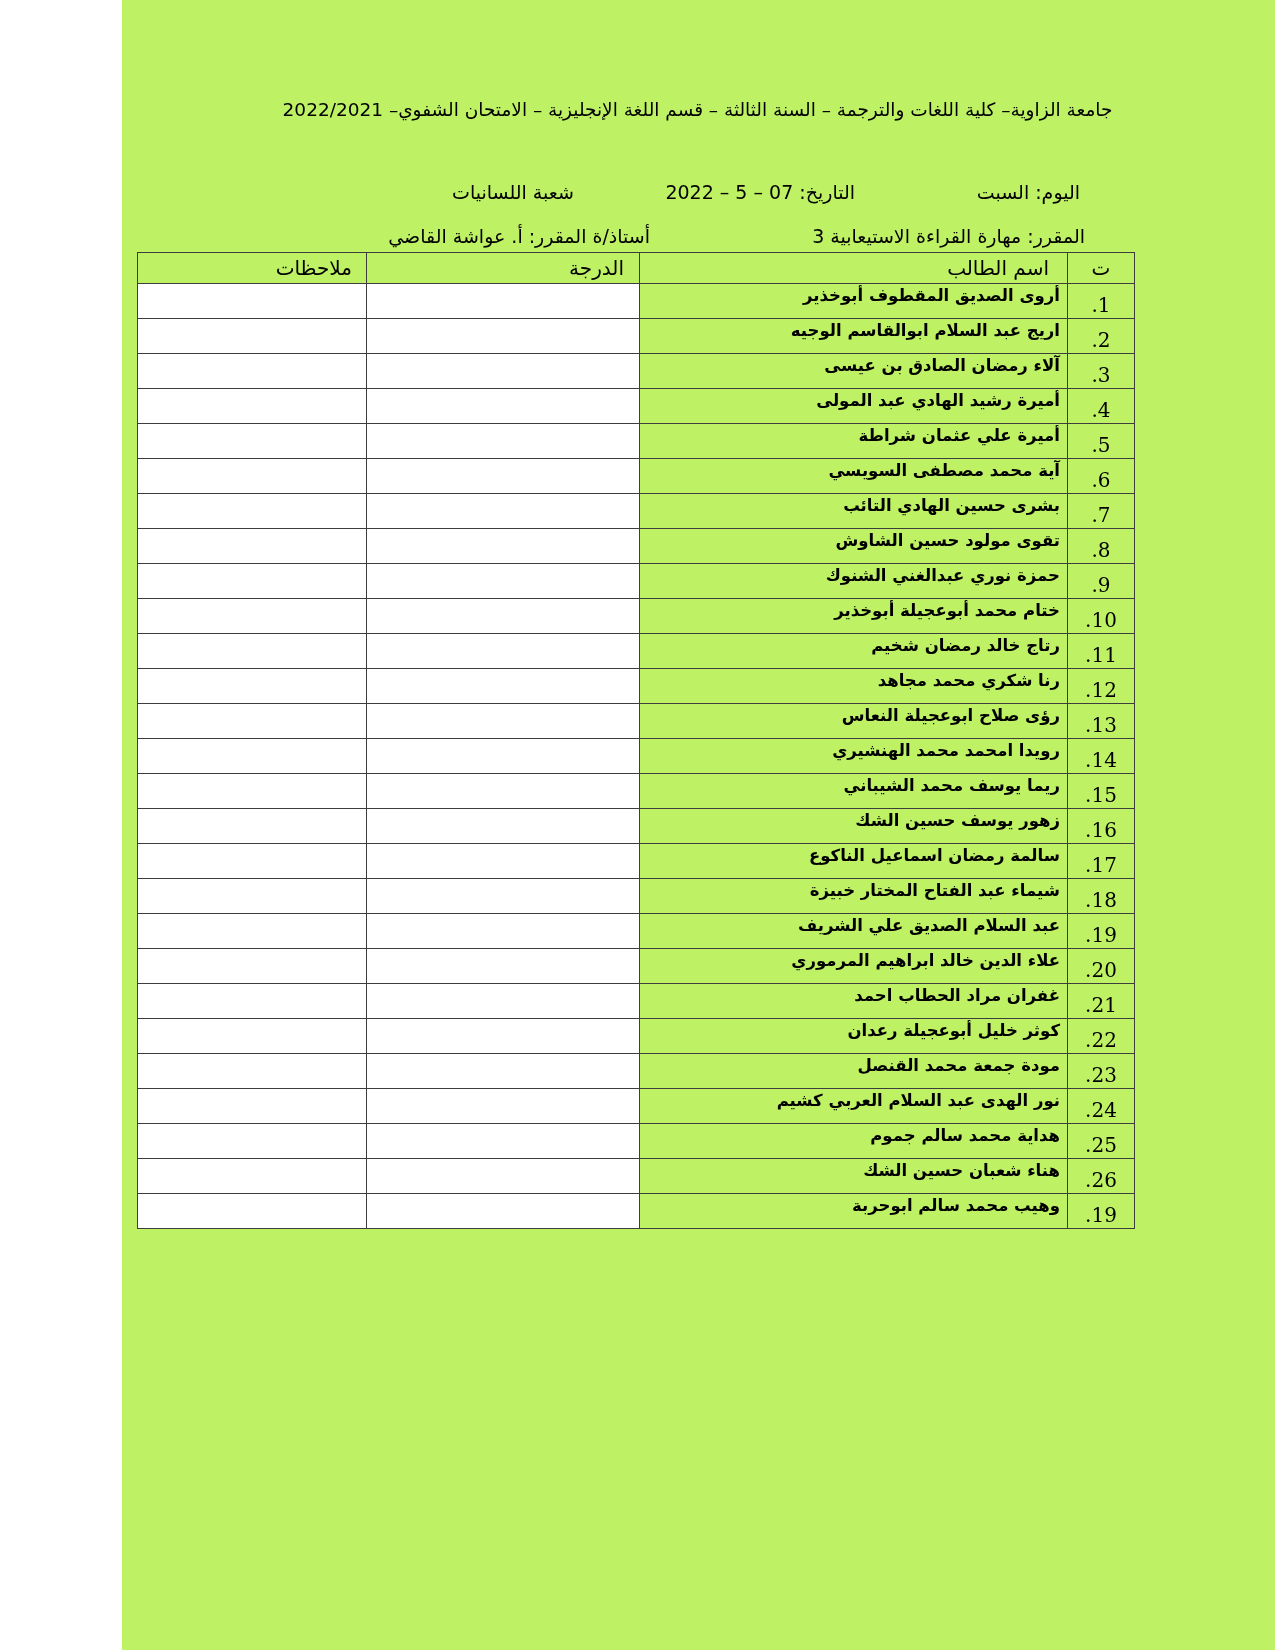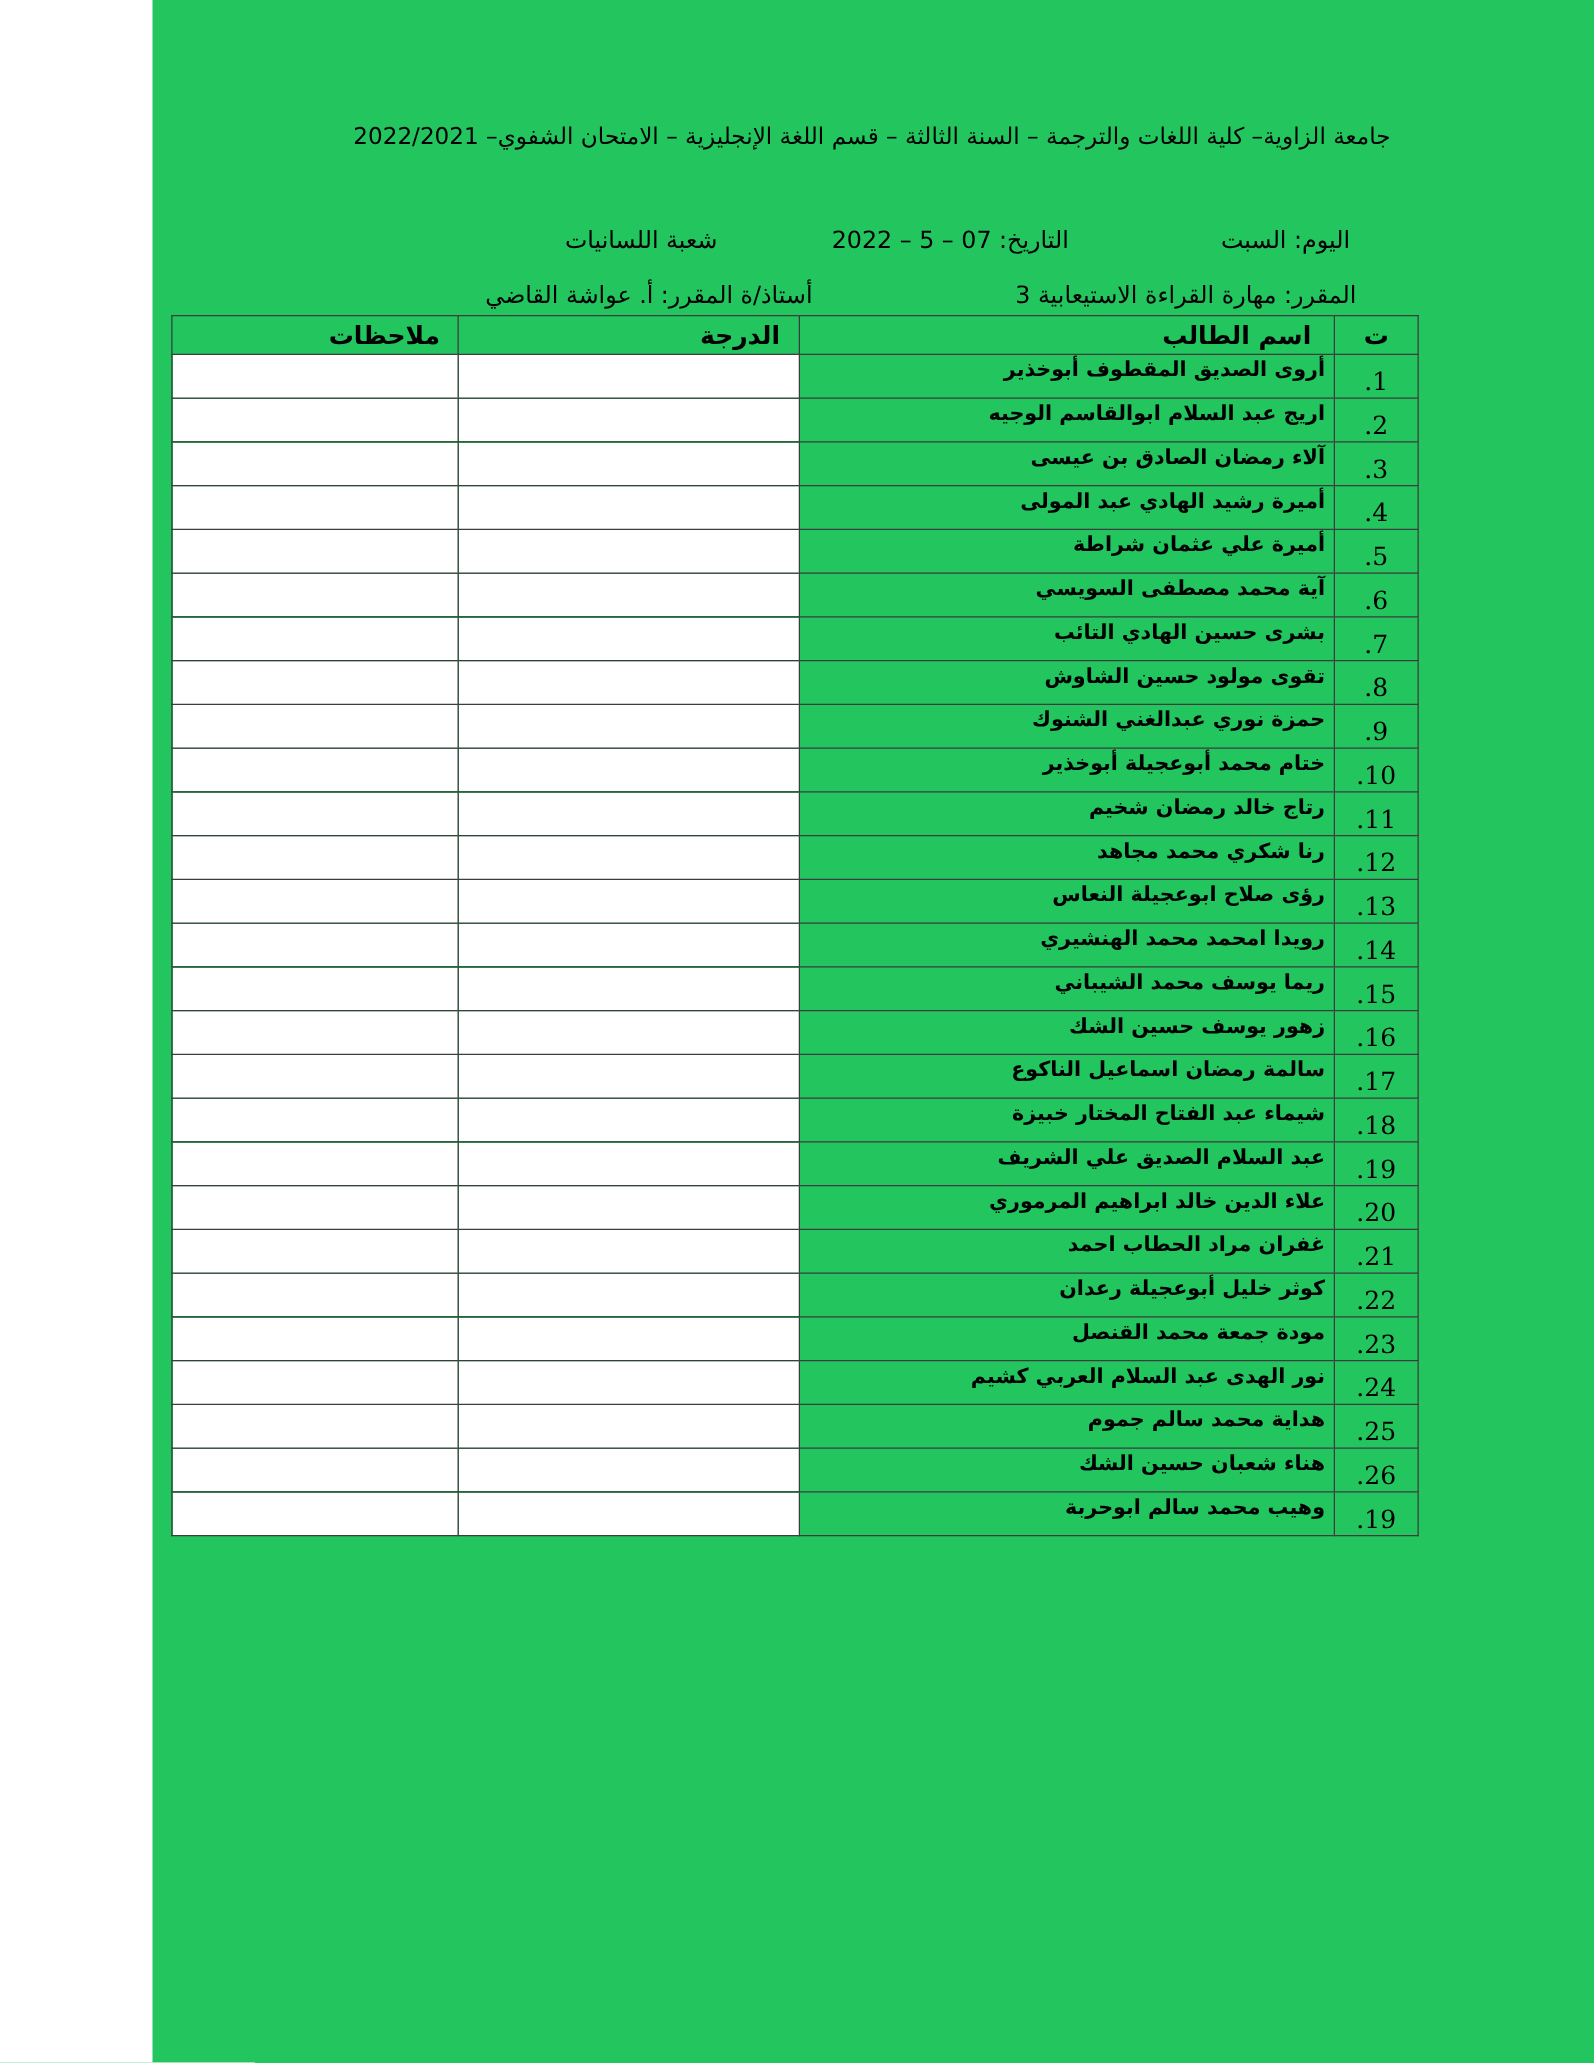--- a/index.html
+++ b/index.html
@@ -6,21 +6,21 @@
     margin: 0;
     padding: 0;
     background: #ffffff;
     font-family: "DejaVu Sans", sans-serif;
     color: #000;
   }
   .page {
     position: relative;
     width: 1153px;
     height: 1650px;
-    background: #22c55e;
+    background: #bef264;
     direction: rtl;
     overflow: hidden;
   }
   
   .hdr-line1 {
     position: absolute;
     top: 99px;
     left: 138px;
     right: 140px;
     text-align: center;
@@ -47,21 +47,21 @@
   table.students col.col-name  { width: 428px; }
   table.students col.col-grade { width: 273px; }
   table.students col.col-notes { width: 229px; }
   table.students th, table.students td {
     border: 1px solid #3d3d3d;
     overflow: hidden;
   }
   table.students thead tr { height: 31px; }
   table.students tbody tr { height: 35px; }
   th {
-    font-weight: bold;
+    font-weight: normal;
     font-size: 20px;
     vertical-align: middle;
   }
   th.h-num   { text-align: center; }
   th.h-name  { text-align: right; padding-right: 18px;  }
   th.h-grade { text-align: right; padding-right: 15px; padding-left: 28px; }
   th.h-notes { text-align: right; padding-right: 14px; }
   td.c-num {
     text-align: center;
     vertical-align: bottom;

